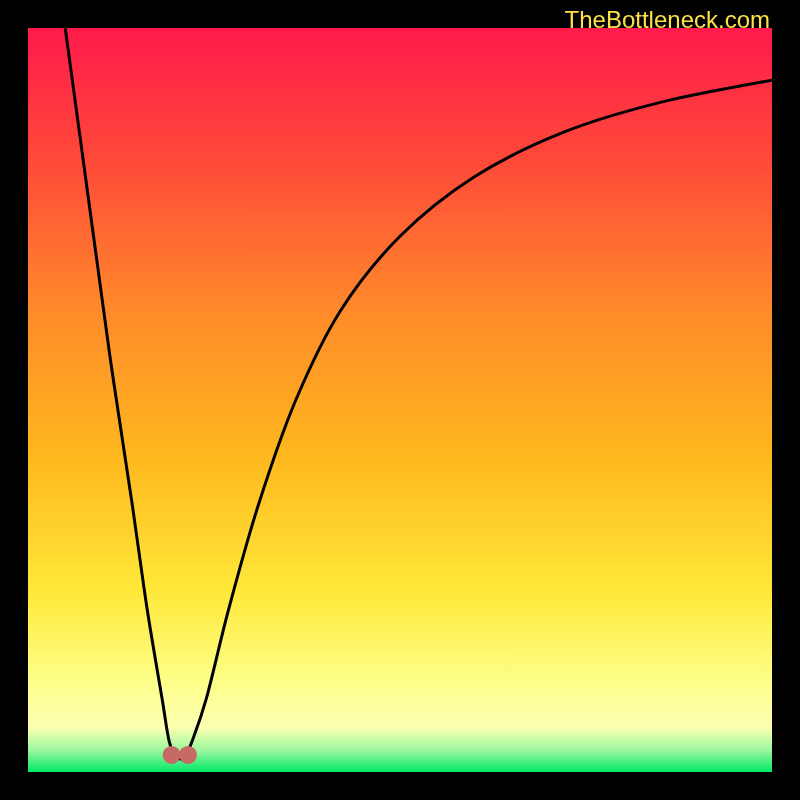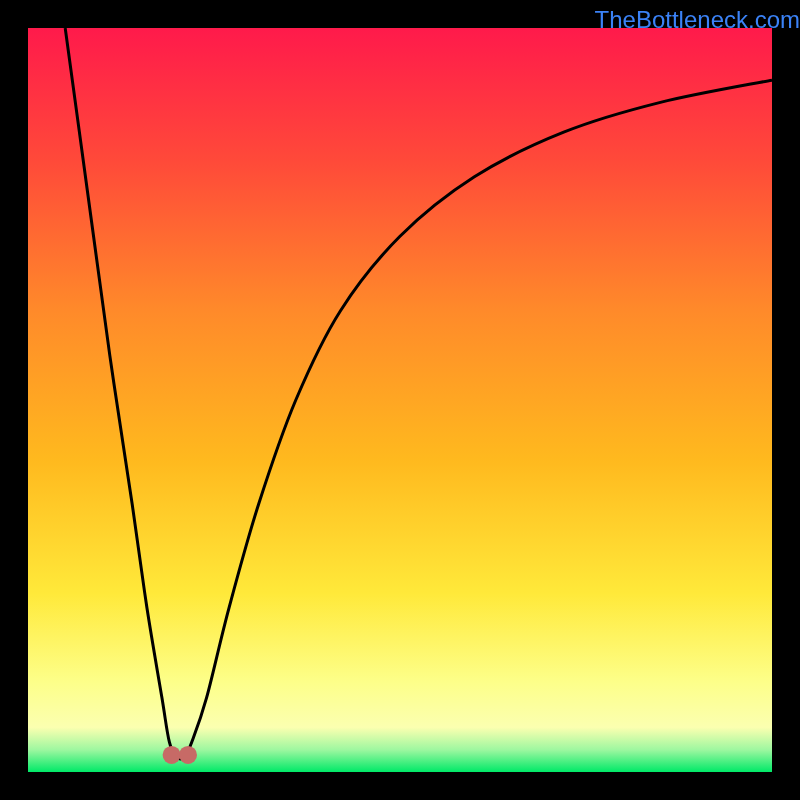--- a/index.html
+++ b/index.html
@@ -36,24 +36,24 @@
   svg.curve {
     position: absolute;
     left: 0;
     top: 0;
     width: 100%;
     height: 100%;
   }
   .watermark {
     position: absolute;
     top: 6px;
-    right: 0;
+    right: 30px;
     font-family: Arial, Helvetica, sans-serif;
     font-size: 24px;
-    color: #3b82f6;
+    color: #fde047;
     letter-spacing: 0px;
   }
 </style>
 </head>
 <body>
 
 <div class="frame">
 
   <div class="plot">
     <svg class="gradient" viewBox="0 0 744 744" preserveAspectRatio="none">

